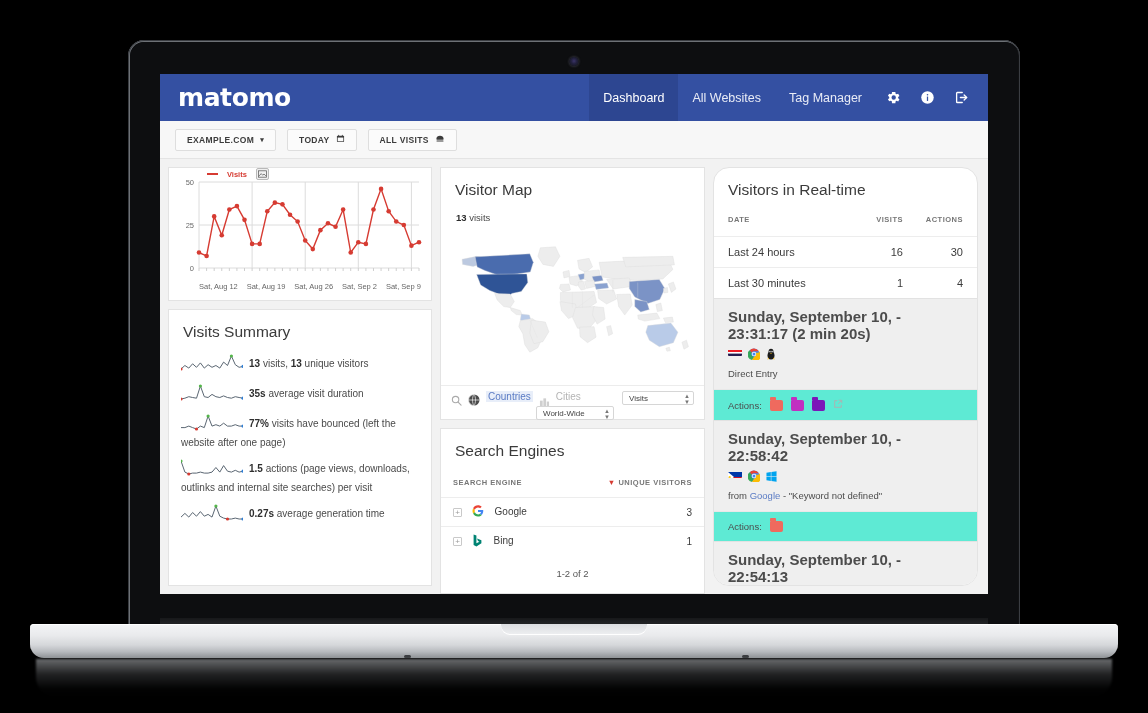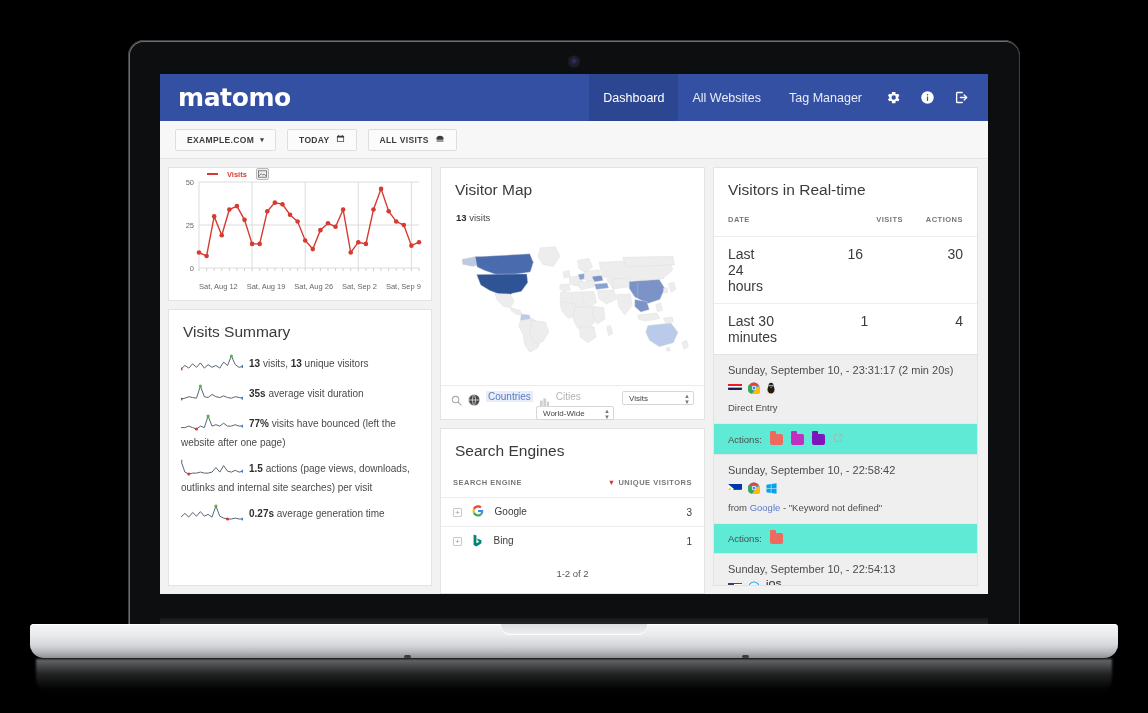--- a/index.html
+++ b/index.html
@@ -211,48 +211,47 @@
     margin-right: 7px; vertical-align: middle; cursor: pointer; border-radius: 1px;
   }
   .pager { text-align: center; font-size: 9.5px; color: #555; padding: 12px 0 14px 0; }
 
   
   .rt-head {
     display: flex; font-size: 7.5px; color: #777; letter-spacing: 0.5px;
     text-transform: uppercase; padding: 6px 14px 12px 14px; font-weight: 600;
   }
   .rt-row {
-    display: flex; font-size: 14px; color: #3b3b3b; padding: 9px 14px;
+    display: flex; font-size: 11px; color: #3b3b3b; padding: 9px 14px;
     border-top: 1px solid #ededed;
-    gap: 40px;
   }
   .rt-c1 { flex: 1; }
   .rt-c2 { width: 56px; text-align: right; }
   .rt-c3 { width: 60px; text-align: right; }
 
   .visit {
     padding: 9px 14px 10px 14px; background: #efefef; border-top: 1px solid #e2e2e2;
   }
-  .visit-time { font-size: 11px; color: #4c4c4c; margin-bottom: 4px; }
+  .visit-time { font-size: 15px; color: #4c4c4c; margin-bottom: 4px; font-weight: bold; }
   .visit-icons { display: flex; align-items: flex-start; gap: 6px; margin-bottom: 4px; }
   .visit-ref { font-size: 9.5px; color: #4c4c4c; }
   .visit-ref a { color: #5a7bc4; text-decoration: none; }
   .actions {
     padding: 9px 14px; background: #5eead4; border-top: 1px solid #e8e8e8;
     display: flex; align-items: center; gap: 8px;
     font-size: 9.5px; color: #4c4c4c;
   }
   .folder { width: 13px; height: 11px; border-radius: 1px 2px 2px 2px; position: relative; }
   .folder::before {
     content: ""; position: absolute; left: 0; top: -3px; width: 6px; height: 3px;
     border-radius: 1px 1px 0 0; background: inherit;
   }
   .flag { width: 14px; height: 10px; border-radius: 1px; display: inline-block; overflow: hidden; }
 
-  .scroll-clip { overflow: hidden; }
+  .scroll-clip { overflow: hidden; border-radius: 16px; }
 </style>
 </head>
 <body>
 
 <div id="laptop">
   <div class="lid">
     <div class="lid-inner"></div>
     <div class="webcam"></div>
   </div>
 

